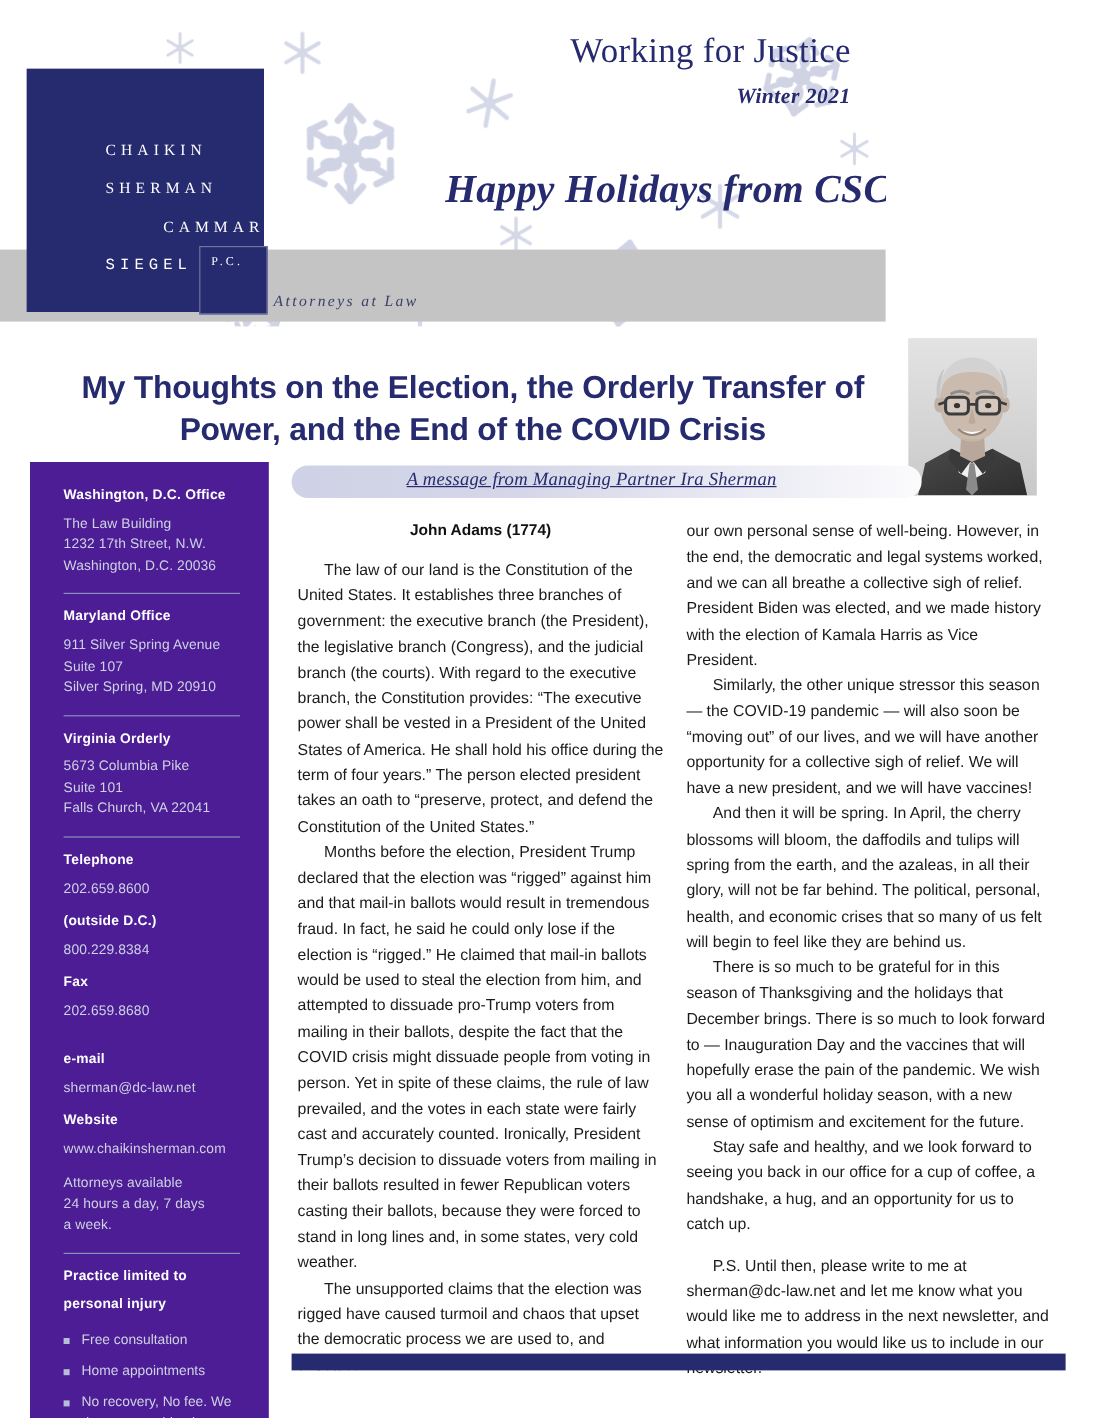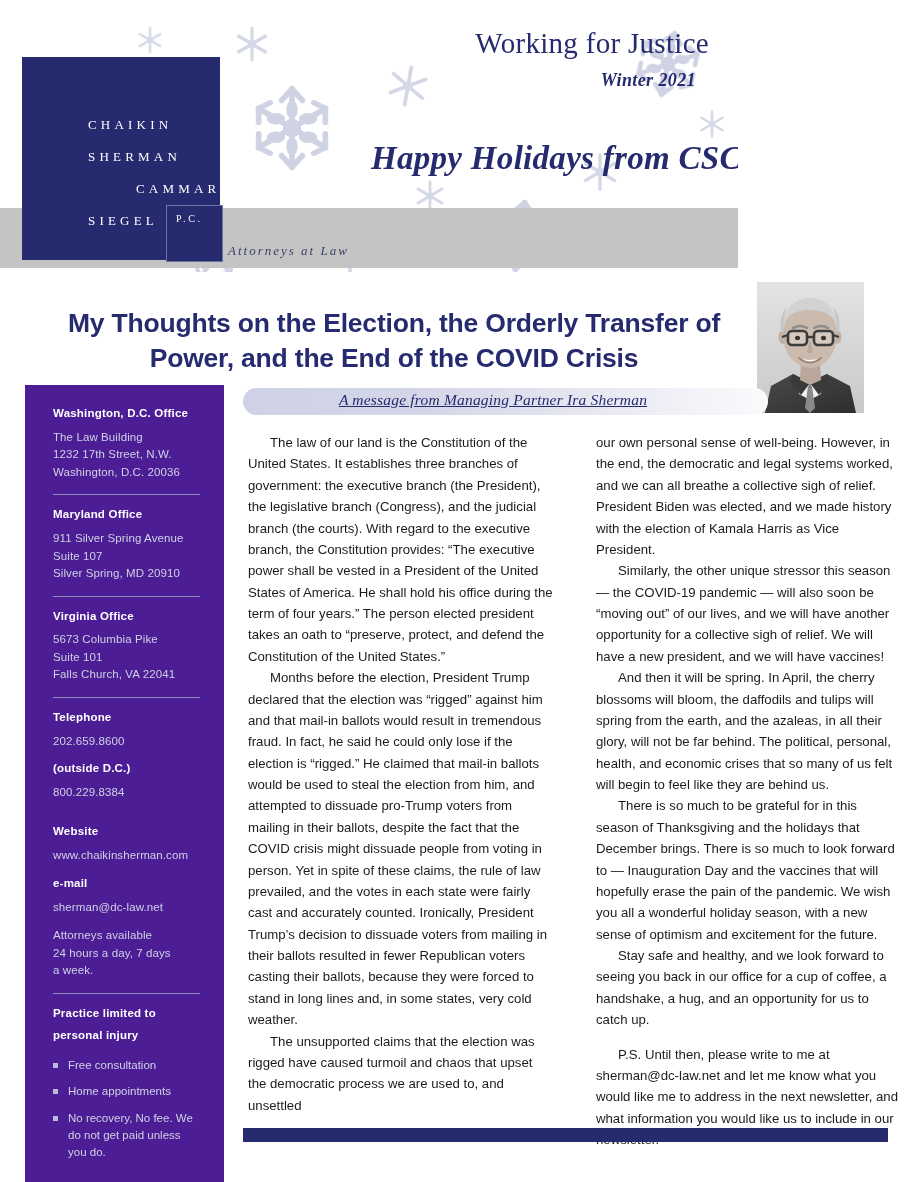--- a/index.html
+++ b/index.html
@@ -16,21 +16,21 @@
   .header-area{position:absolute;left:0;top:0;width:738px;height:272px;overflow:hidden;}
   .snowfield{position:absolute;left:0;top:0;width:914px;height:272px;}
 
   .masthead-title{
     position:absolute;right:29px;top:27px;
     font-family:"Liberation Serif",serif;
     font-size:29px;color:#262a6e;letter-spacing:.3px;
     white-space:nowrap;
   }
   .masthead-issue{
-    position:absolute;right:42px;top:70px;
+    position:absolute;right:29px;top:70px;
     font-family:"Liberation Serif",serif;
     font-style:italic;font-weight:bold;
     font-size:18px;color:#262a6e;letter-spacing:.4px;
     white-space:nowrap;
   }
 
   .gray-band{
     position:absolute;left:0;top:208px;width:888px;height:60px;
     background:#c4c4c4;
   }
@@ -43,21 +43,21 @@
 
   .logo-box{
     position:absolute;left:22px;top:57px;width:198px;height:203px;
     background:#262a6e;
   }
   .logo-line{
     position:absolute;left:88px;
     color:#ffffff;font-family:"Liberation Serif",serif;
     font-size:13px;letter-spacing:4.2px;white-space:nowrap;
   }
-  .ll1{top:117px;} .ll2{top:149px;} .ll3{top:181px;margin-left:48px;} .ll4{top:213px;}
+  .ll1{top:117px;} .ll2{top:149px;} .ll3{top:181px;margin-left:48px;} .ll4{top:213px;font-family:Liberation Mono, monospace;}
   .pc-box{
     position:absolute;left:166px;top:205px;width:57px;height:57px;
     background:#262a6e;border:1px solid #6f73a0;box-sizing:border-box;
   }
   .pc-text{
     position:absolute;left:176px;top:213px;
     color:#ffffff;font-family:"Liberation Serif",serif;
     font-size:10px;letter-spacing:2.6px;white-space:nowrap;
   }
 
@@ -126,21 +126,21 @@
     letter-spacing:.2px;white-space:nowrap;text-decoration:underline;
   }
 
   
   .col{
     position:absolute;top:432px;width:305px;
     font-size:13.2px;line-height:1.62;color:#1b1b1b;
     text-align:left;
   }
   .col-left{left:248px;}
-  .col-right{left:572px;margin-left:24px;}
+  .col-right{left:572px;}
   .col p{margin:0;text-indent:22px;}
   .quote-line{
     text-align:center;font-weight:bold;font-style:italic;
     font-size:12.9px;color:#111;text-indent:0 !important;
     line-height:1.55;
   }
   .quote-attr{
     text-align:center;font-weight:bold;font-style:normal;
     font-size:12.9px;color:#111;text-indent:0 !important;
     margin-bottom:12px !important;line-height:1.55;
@@ -313,49 +313,53 @@
       <div class="sb-block">
         <div class="sb-head">Maryland Office</div>
         <div class="sb-line">911 Silver Spring Avenue</div>
         <div class="sb-line">Suite 107</div>
         <div class="sb-line">Silver Spring, MD 20910</div>
       </div>
 
       <div class="sb-rule"></div>
 
       <div class="sb-block">
-        <div class="sb-head">Virginia Office</div>
+        <div class="sb-head">Virginia Orderly</div>
         <div class="sb-line">5673 Columbia Pike</div>
         <div class="sb-line">Suite 101</div>
         <div class="sb-line">Falls Church, VA 22041</div>
       </div>
 
       <div class="sb-rule"></div>
 
       <div class="sb-block">
         <div class="sb-head">Telephone</div>
         <div class="sb-line">202.659.8600</div>
       </div>
 
       <div class="sb-block">
         <div class="sb-head">(outside D.C.)</div>
         <div class="sb-line">800.229.8384</div>
       </div>
 
+      <div class="sb-block">
+        <div class="sb-head">Fax</div>
+        <div class="sb-line">202.659.8680</div>
+      </div>
 
       <div class="sb-gap"></div>
+
+      <div class="sb-block">
+        <div class="sb-head">e-mail</div>
+        <div class="sb-line">sherman@dc-law.net</div>
+      </div>
 
       <div class="sb-block">
         <div class="sb-head">Website</div>
         <div class="sb-line">www.chaikinsherman.com</div>
-      </div>
-
-      <div class="sb-block">
-        <div class="sb-head">e-mail</div>
-        <div class="sb-line">sherman@dc-law.net</div>
       </div>
 
       <div class="sb-block">
         <div class="sb-line">Attorneys available</div>
         <div class="sb-line">24 hours a day, 7 days</div>
         <div class="sb-line">a week.</div>
       </div>
 
       <div class="sb-rule"></div>
 
@@ -369,20 +373,21 @@
         </div>
       </div>
 
     </div>
   </div>
 
   <div class="byline-bar"></div>
   <div class="byline-text">A message from Managing Partner Ira Sherman</div>
 
   <div class="col col-left">
+    <p class="quote-attr">John Adams (1774)</p>
     <p>The law of our land is the Constitution of the United States. It establishes three branches of government: the executive branch (the President), the legislative branch (Congress), and the judicial branch (the courts). With regard to the executive branch, the Constitution provides: “The executive power shall be vested in a President of the United States of America. He shall hold his office during the term of four years.” The person elected president takes an oath to “preserve, protect, and defend the Constitution of the United States.”</p>
     <p>Months before the election, President Trump declared that the election was “rigged” against him and that mail-in ballots would result in tremendous fraud. In fact, he said he could only lose if the election is “rigged.” He claimed that mail-in ballots would be used to steal the election from him, and attempted to dissuade pro-Trump voters from mailing in their ballots, despite the fact that the COVID crisis might dissuade people from voting in person. Yet in spite of these claims, the rule of law prevailed, and the votes in each state were fairly cast and accurately counted. Ironically, President Trump’s decision to dissuade voters from mailing in their ballots resulted in fewer Republican voters casting their ballots, because they were forced to stand in long lines and, in some states, very cold weather.</p>
     <p>The unsupported claims that the election was rigged have caused turmoil and chaos that upset the democratic process we are used to, and unsettled</p>
   </div>
 
   <div class="col col-right">
     <p class="cont">our own personal sense of well-being. However, in the end, the democratic and legal systems worked, and we can all breathe a collective sigh of relief. President Biden was elected, and we made history with the election of Kamala Harris as Vice President.</p>
     <p>Similarly, the other unique stressor this season — the COVID-19 pandemic — will also soon be “moving out” of our lives, and we will have another opportunity for a collective sigh of relief. We will have a new president, and we will have vaccines!</p>
     <p>And then it will be spring. In April, the cherry blossoms will bloom, the daffodils and tulips will spring from the earth, and the azaleas, in all their glory, will not be far behind. The political, personal, health, and economic crises that so many of us felt will begin to feel like they are behind us.</p>
     <p>There is so much to be grateful for in this season of Thanksgiving and the holidays that December brings. There is so much to look forward to — Inauguration Day and the vaccines that will hopefully erase the pain of the pandemic. We wish you all a wonderful holiday season, with a new sense of optimism and excitement for the future.</p>

